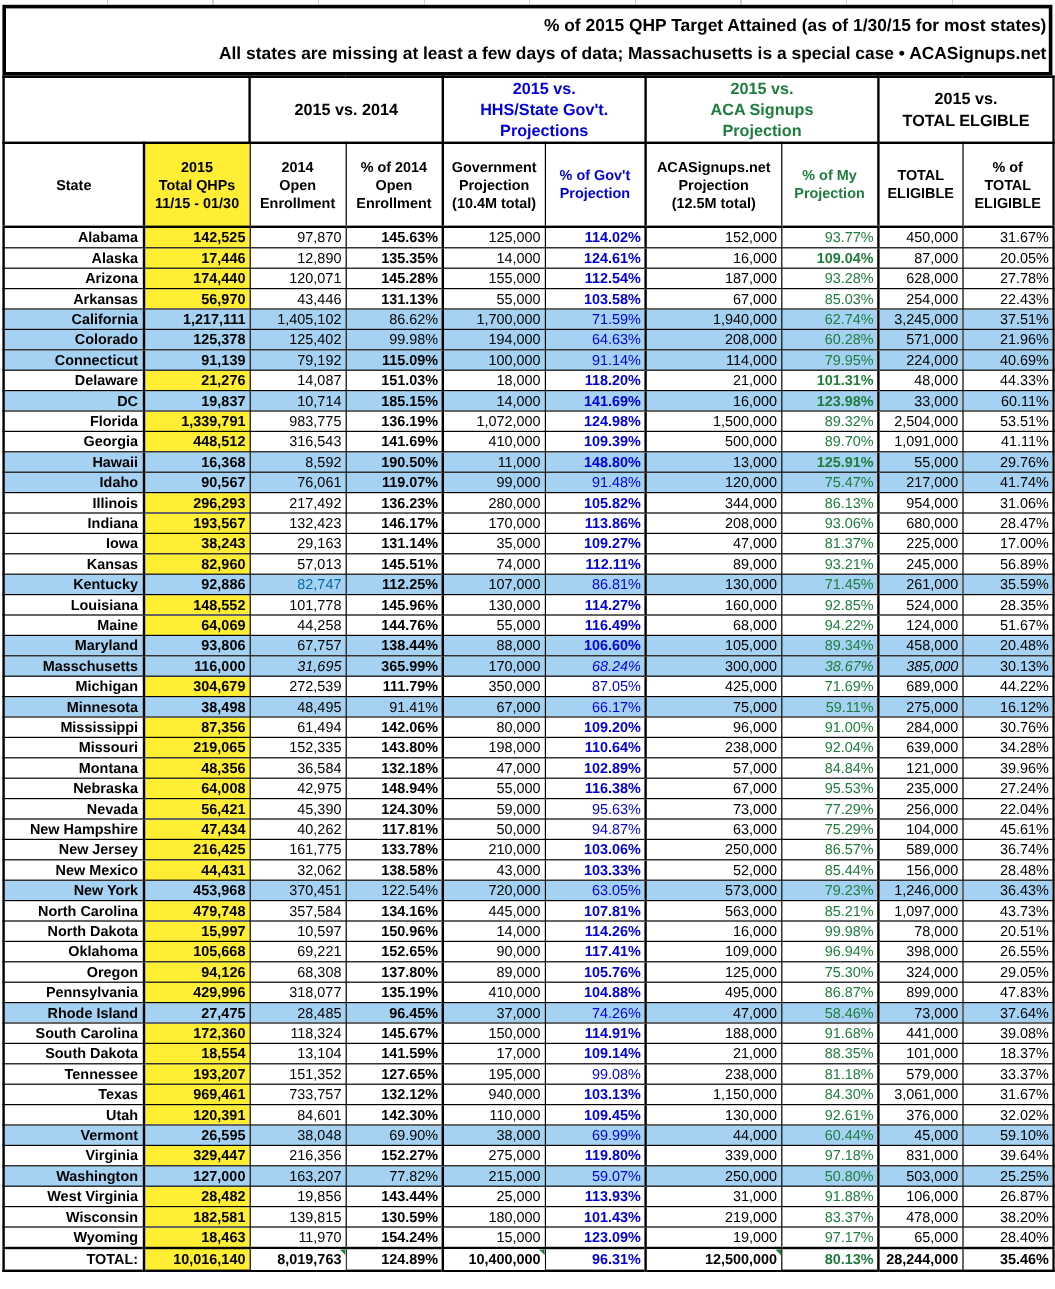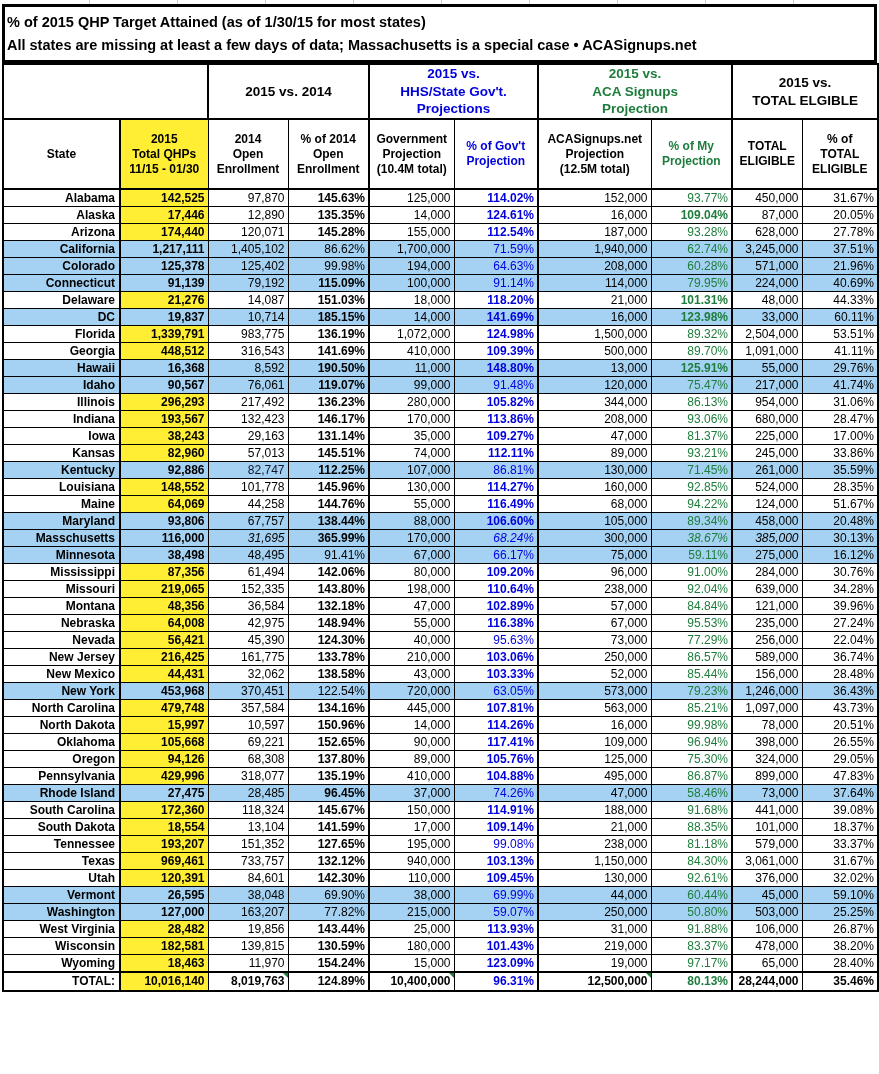--- a/index.html
+++ b/index.html
@@ -5,21 +5,21 @@
   :root{
     --blue:#0000dd; --green:#1e7d3c; --yellow:#ffee33; --rowblue:#a5d2f2;
     --border:#000;
   }
   *{box-sizing:border-box; margin:0; padding:0;}
   html,body{width:879px; height:1074px; overflow:hidden; background:#fff;
     font-family:"Liberation Sans", sans-serif; color:#000;}
   .top-strip{height:4px; width:875px; margin-left:2px;
     background:repeating-linear-gradient(to right,#fff 0 87px,#cfcfcf 87px 88px);}
   .title-box{margin-left:2px; width:875px; border:3px solid var(--border);
-    text-align:left; font-weight:bold; font-size:14.5px; line-height:1.6;
+    text-align:right; font-weight:bold; font-size:14.5px; line-height:1.6;
     padding:4px 2px 3px 2px; background:#fff;}
   table{border-collapse:collapse; table-layout:fixed; width:875px; margin-left:2px;
     border:2px solid var(--border);}
   th,td{border:1px solid var(--border); overflow:hidden;}
   .cw0{width:117px}.cw1{width:88px}.cw2{width:80px}.cw3{width:81px}.cw4{width:85px}
   .cw5{width:84px}.cw6{width:113px}.cw7{width:81px}.cw8{width:70px}.cw9{width:76px}
   th.g{height:54px; font-size:13.5px; font-weight:bold; text-align:center;
     white-space:pre-line; line-height:1.3; border:2px solid var(--border); background:#fff;}
   th.ch{height:70px; font-size:12px; font-weight:bold; text-align:center;
     white-space:pre-line; line-height:1.25; border-bottom:2px solid var(--border); background:#fff;}
@@ -27,21 +27,21 @@
   .bg-yellow{background:var(--yellow) !important;}
   td{height:16px; font-size:12px; line-height:16px; text-align:right;
     padding:0 3px 0 1px; white-space:nowrap; background:#fff;}
   td.state{font-weight:bold; padding-right:4px;margin-top:20px;}
   td.qhp{font-weight:bold; background:var(--yellow);padding-left:20px;}
   tr.hl td{background:var(--rowblue);}
   tr.hl td.qhp{background:var(--rowblue);}
   td.pct_gov{color:var(--blue);}
   td.pct_my{color:var(--green);}
   .bold{font-weight:bold;}
-  .muted{color:#0f172a;}
+  .muted{color:#0369a1;}
   .em{font-style:italic;}
   .bl2{border-left:2px solid var(--border);}
   tr.total td{font-weight:bold; border-top:2px solid var(--border); height:17px; line-height:17px;}
   tr.total td.qhp{background:var(--yellow);}
   td.mark{position:relative;}
   td.mark::after{content:""; position:absolute; top:0; right:0; width:0; height:0;
     border-left:5px solid transparent; border-top:5px solid #1e7d34;}
 </style>
 </head>
 <body>
@@ -137,20 +137,32 @@
         <td class="qhp bl2">174,440</td>
         <td class="enr_2014">120,071</td>
         <td class="pct_2014 bold">145.28%</td>
         <td class="gov_proj bl2">155,000</td>
         <td class="pct_gov bold">112.54%</td>
         <td class="acas_proj bl2">187,000</td>
         <td class="pct_my">93.28%</td>
         <td class="eligible bl2">628,000</td>
         <td class="pct_eligible">27.78%</td>
       </tr>
+      <tr>
+        <td class="state">Arkansas</td>
+        <td class="qhp bl2">56,970</td>
+        <td class="enr_2014">43,446</td>
+        <td class="pct_2014 bold">131.13%</td>
+        <td class="gov_proj bl2">55,000</td>
+        <td class="pct_gov bold">103.58%</td>
+        <td class="acas_proj bl2">67,000</td>
+        <td class="pct_my">85.03%</td>
+        <td class="eligible bl2">254,000</td>
+        <td class="pct_eligible">22.43%</td>
+      </tr>
       <tr class="hl">
         <td class="state">California</td>
         <td class="qhp bl2">1,217,111</td>
         <td class="enr_2014">1,405,102</td>
         <td class="pct_2014">86.62%</td>
         <td class="gov_proj bl2">1,700,000</td>
         <td class="pct_gov">71.59%</td>
         <td class="acas_proj bl2">1,940,000</td>
         <td class="pct_my">62.74%</td>
         <td class="eligible bl2">3,245,000</td>
@@ -291,21 +303,21 @@
       <tr>
         <td class="state">Kansas</td>
         <td class="qhp bl2">82,960</td>
         <td class="enr_2014">57,013</td>
         <td class="pct_2014 bold">145.51%</td>
         <td class="gov_proj bl2">74,000</td>
         <td class="pct_gov bold">112.11%</td>
         <td class="acas_proj bl2">89,000</td>
         <td class="pct_my">93.21%</td>
         <td class="eligible bl2">245,000</td>
-        <td class="pct_eligible">33.86%</td>
+        <td class="pct_eligible">56.89%</td>
       </tr>
       <tr class="hl">
         <td class="state">Kentucky</td>
         <td class="qhp bl2">92,886</td>
         <td class="enr_2014 muted">82,747</td>
         <td class="pct_2014 bold">112.25%</td>
         <td class="gov_proj bl2">107,000</td>
         <td class="pct_gov">86.81%</td>
         <td class="acas_proj bl2">130,000</td>
         <td class="pct_my">71.45%</td>
@@ -353,20 +365,32 @@
         <td class="qhp bl2">116,000</td>
         <td class="enr_2014 em">31,695</td>
         <td class="pct_2014 bold">365.99%</td>
         <td class="gov_proj bl2">170,000</td>
         <td class="pct_gov em">68.24%</td>
         <td class="acas_proj bl2">300,000</td>
         <td class="pct_my em">38.67%</td>
         <td class="eligible bl2 em">385,000</td>
         <td class="pct_eligible">30.13%</td>
       </tr>
+      <tr>
+        <td class="state">Michigan</td>
+        <td class="qhp bl2">304,679</td>
+        <td class="enr_2014">272,539</td>
+        <td class="pct_2014 bold">111.79%</td>
+        <td class="gov_proj bl2">350,000</td>
+        <td class="pct_gov">87.05%</td>
+        <td class="acas_proj bl2">425,000</td>
+        <td class="pct_my">71.69%</td>
+        <td class="eligible bl2">689,000</td>
+        <td class="pct_eligible">44.22%</td>
+      </tr>
       <tr class="hl">
         <td class="state">Minnesota</td>
         <td class="qhp bl2">38,498</td>
         <td class="enr_2014">48,495</td>
         <td class="pct_2014">91.41%</td>
         <td class="gov_proj bl2">67,000</td>
         <td class="pct_gov">66.17%</td>
         <td class="acas_proj bl2">75,000</td>
         <td class="pct_my">59.11%</td>
         <td class="eligible bl2">275,000</td>
@@ -418,26 +442,38 @@
         <td class="acas_proj bl2">67,000</td>
         <td class="pct_my">95.53%</td>
         <td class="eligible bl2">235,000</td>
         <td class="pct_eligible">27.24%</td>
       </tr>
       <tr>
         <td class="state">Nevada</td>
         <td class="qhp bl2">56,421</td>
         <td class="enr_2014">45,390</td>
         <td class="pct_2014 bold">124.30%</td>
-        <td class="gov_proj bl2">40,000</td>
+        <td class="gov_proj bl2">59,000</td>
         <td class="pct_gov">95.63%</td>
         <td class="acas_proj bl2">73,000</td>
         <td class="pct_my">77.29%</td>
         <td class="eligible bl2">256,000</td>
         <td class="pct_eligible">22.04%</td>
+      </tr>
+      <tr>
+        <td class="state">New Hampshire</td>
+        <td class="qhp bl2">47,434</td>
+        <td class="enr_2014">40,262</td>
+        <td class="pct_2014 bold">117.81%</td>
+        <td class="gov_proj bl2">50,000</td>
+        <td class="pct_gov">94.87%</td>
+        <td class="acas_proj bl2">63,000</td>
+        <td class="pct_my">75.29%</td>
+        <td class="eligible bl2">104,000</td>
+        <td class="pct_eligible">45.61%</td>
       </tr>
       <tr>
         <td class="state">New Jersey</td>
         <td class="qhp bl2">216,425</td>
         <td class="enr_2014">161,775</td>
         <td class="pct_2014 bold">133.78%</td>
         <td class="gov_proj bl2">210,000</td>
         <td class="pct_gov bold">103.06%</td>
         <td class="acas_proj bl2">250,000</td>
         <td class="pct_my">86.57%</td>
@@ -604,20 +640,32 @@
         <td class="state">Vermont</td>
         <td class="qhp bl2">26,595</td>
         <td class="enr_2014">38,048</td>
         <td class="pct_2014">69.90%</td>
         <td class="gov_proj bl2">38,000</td>
         <td class="pct_gov">69.99%</td>
         <td class="acas_proj bl2">44,000</td>
         <td class="pct_my">60.44%</td>
         <td class="eligible bl2">45,000</td>
         <td class="pct_eligible">59.10%</td>
+      </tr>
+      <tr>
+        <td class="state">Virginia</td>
+        <td class="qhp bl2">329,447</td>
+        <td class="enr_2014">216,356</td>
+        <td class="pct_2014 bold">152.27%</td>
+        <td class="gov_proj bl2">275,000</td>
+        <td class="pct_gov bold">119.80%</td>
+        <td class="acas_proj bl2">339,000</td>
+        <td class="pct_my">97.18%</td>
+        <td class="eligible bl2">831,000</td>
+        <td class="pct_eligible">39.64%</td>
       </tr>
       <tr class="hl">
         <td class="state">Washington</td>
         <td class="qhp bl2">127,000</td>
         <td class="enr_2014">163,207</td>
         <td class="pct_2014">77.82%</td>
         <td class="gov_proj bl2">215,000</td>
         <td class="pct_gov">59.07%</td>
         <td class="acas_proj bl2">250,000</td>
         <td class="pct_my">50.80%</td>

